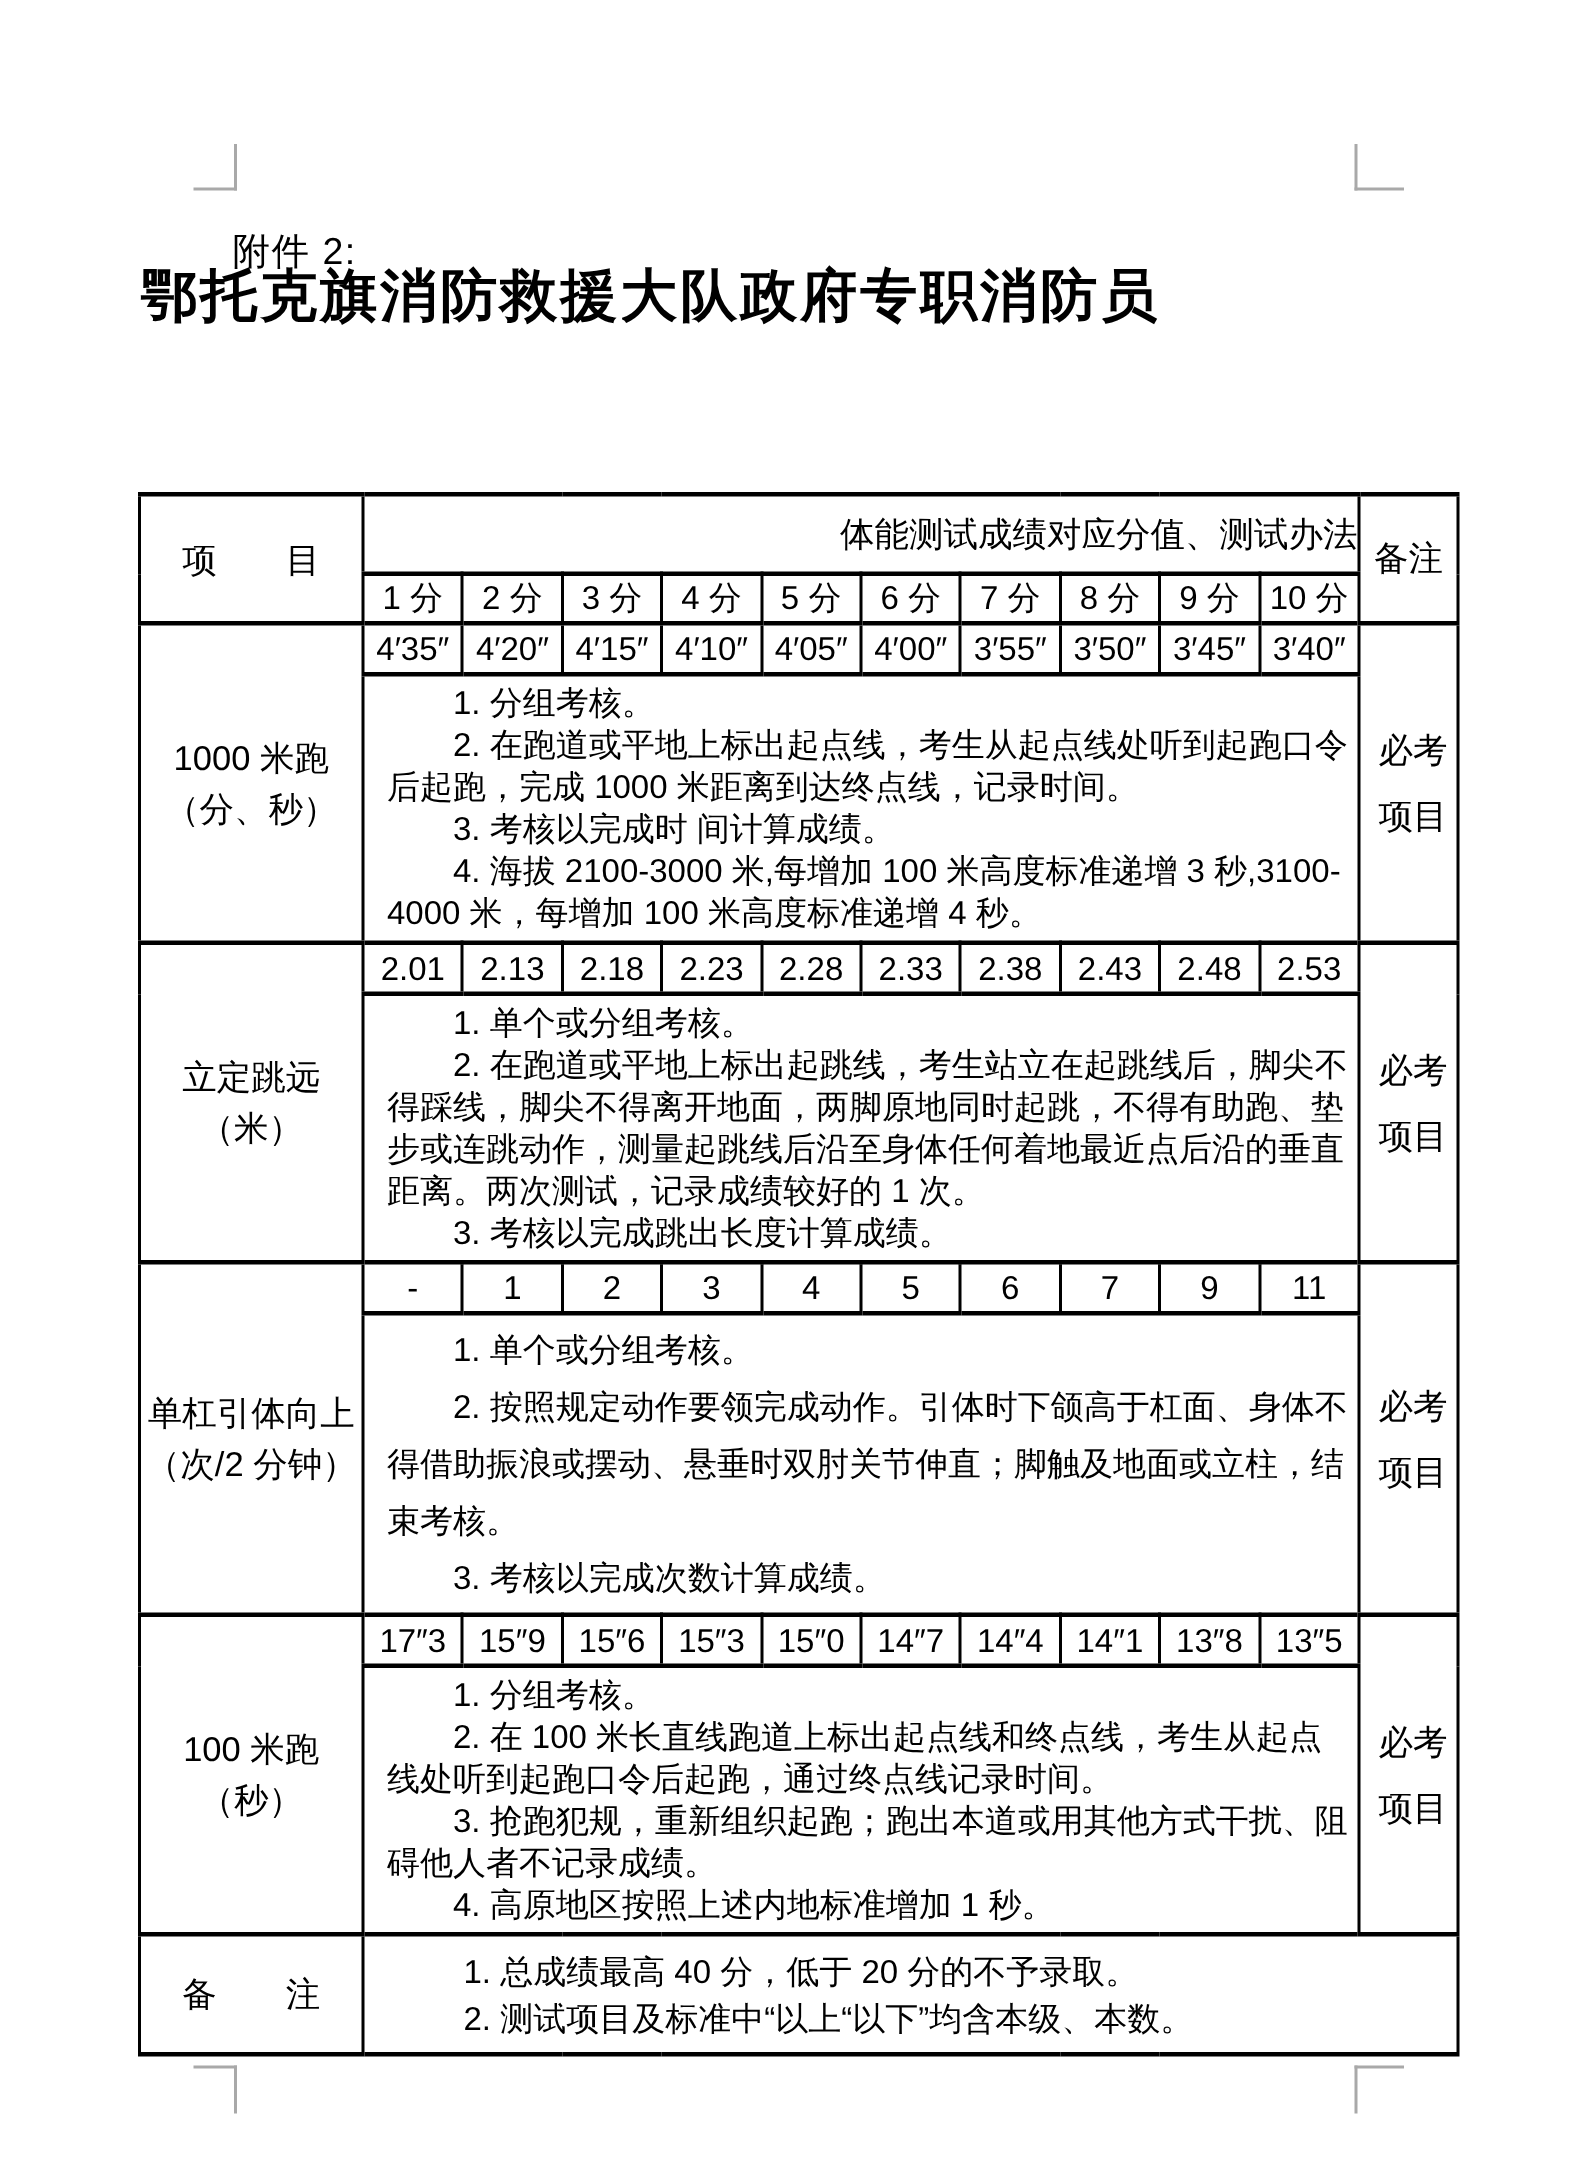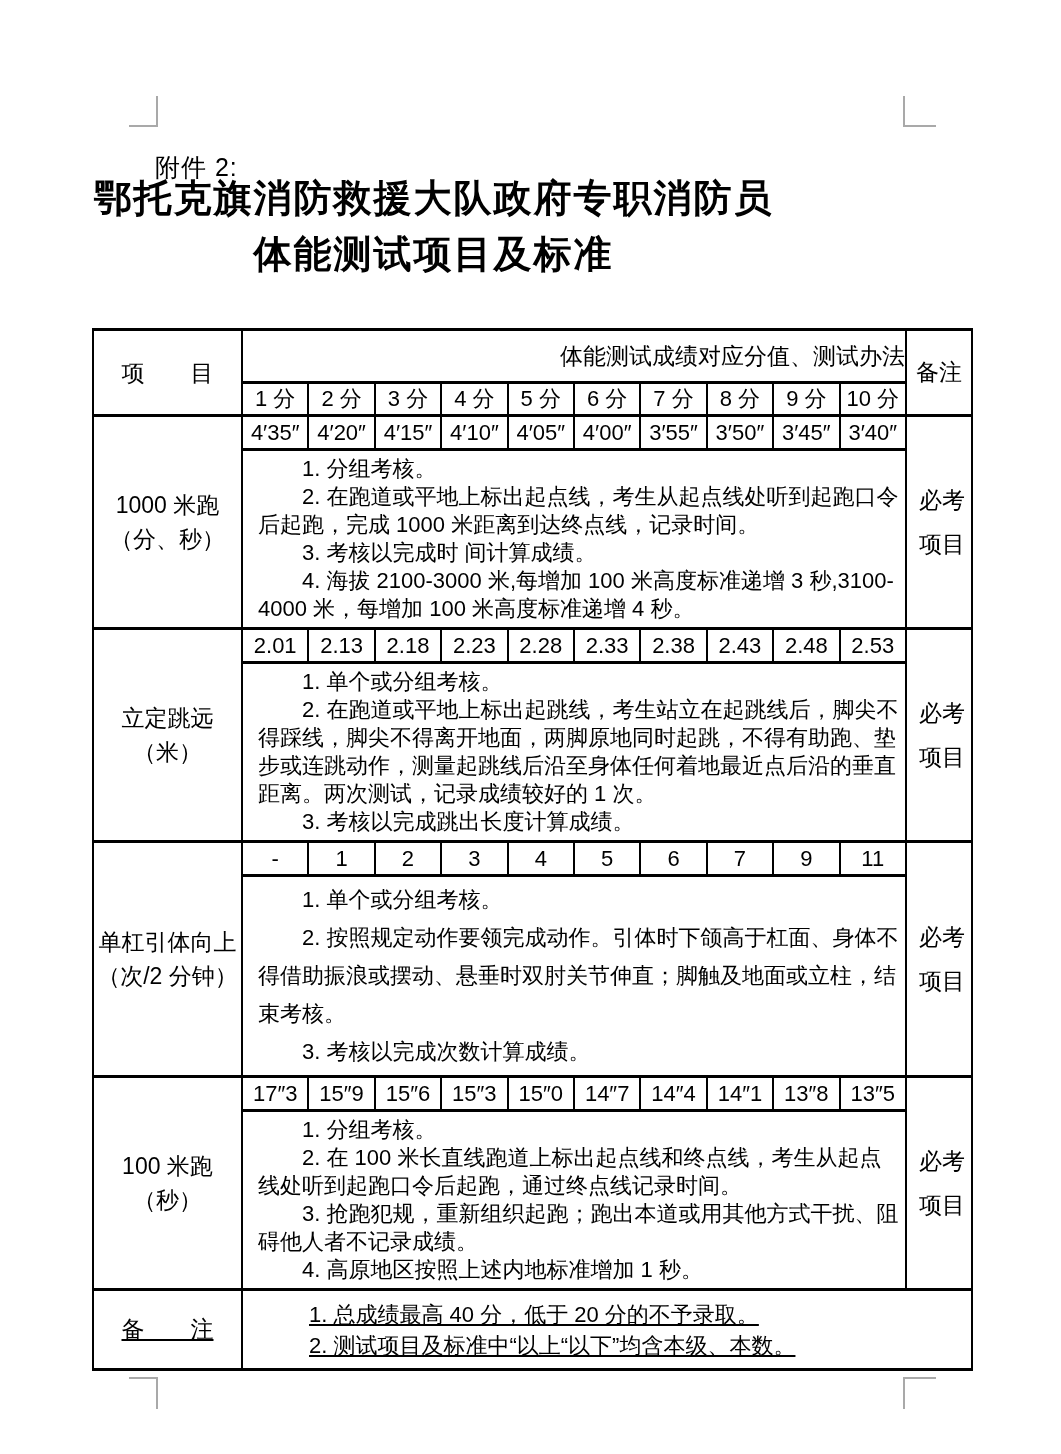--- a/index.html
+++ b/index.html
@@ -55,21 +55,21 @@
     vertical-align: middle;
   }
   td.c { text-align: center; }
   tr.h-head1 { height: 53px; margin-left: 46px; }
   tr.h-head2 { height: 29px; }
   tr.h-val   { height: 34px; }
   tr.h-m1    { height: 170px; }
   tr.h-m2    { height: 165px; }
   tr.h-m3    { height: 193px; }
   tr.h-m4    { height: 166px; }
-  tr.h-foot  { height: 80px; text-decoration: underline; }
+  tr.h-foot  { height: 80px; }
 
   td.score { font-size: 22px; text-align: center; }
   td.colhead { font-size: 22px; text-align: center; }
   td.section-head { text-align: right; font-size: 23px; }
   td.item-name { text-align: center; line-height: 34px; }
   td.remark-cell { text-align: right; line-height: 44px; padding: 0 6px; }
   td.method { vertical-align: middle; padding: 4px 6px 4px 15px; }
   td.method p { text-indent: 2em; line-height: 28px; font-size: 22px; }
   td.method.loose p { line-height: 38px; font-size: 22px; }
   td.foot-notes { padding: 4px 22px; }
@@ -82,21 +82,20 @@
 
   <div class="mark mark-tl"></div>
   <div class="mark mark-tr"></div>
   <div class="mark mark-bl"></div>
   <div class="mark mark-br"></div>
 
   <div class="attachment">附件 2:</div>
 
   <div class="doc-title">
     <div>鄂托克旗消防救援大队政府专职消防员</div>
-    <div>体能测试项目及标准</div>
   </div>
 
   <table class="std">
     <colgroup>
       <col style="width:149px">
       <col style="width:66.4px">
         <col style="width:66.4px">
         <col style="width:66.4px">
         <col style="width:66.4px">
         <col style="width:66.4px">

